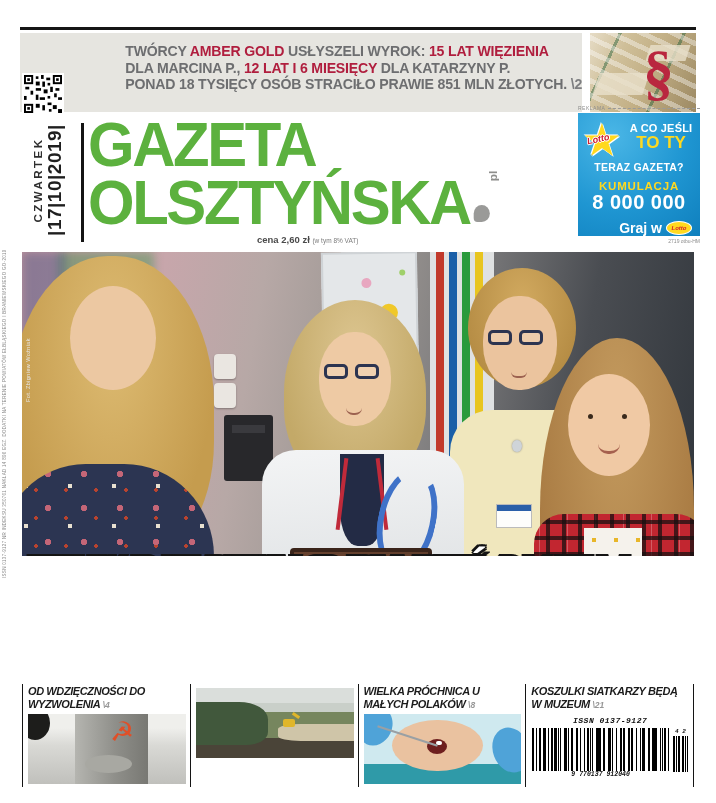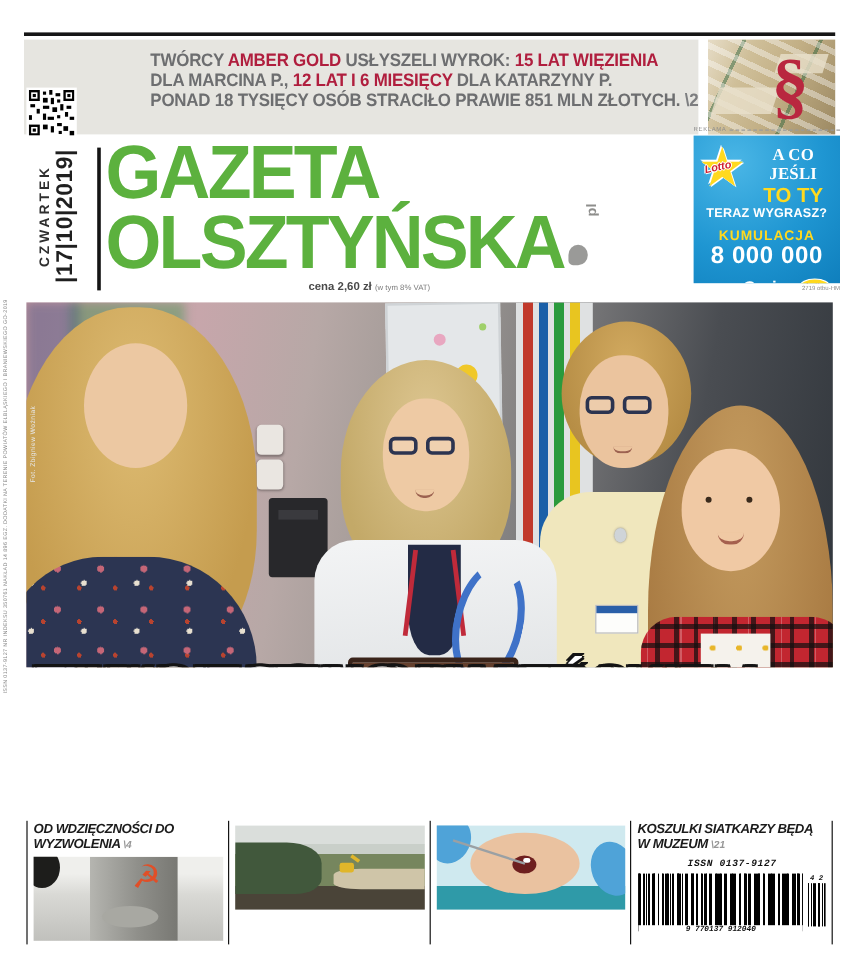--- a/index.html
+++ b/index.html
@@ -51,21 +51,21 @@
   .ad-box { margin-top:2px; height:123px; padding:7px 6px 5px;
     background:radial-gradient(circle at 28% 18%, #4ab6e6, #1f96d2 55%, #0f7fbd); color:#fff; font-weight:800;
     position:relative; overflow:hidden; }
   .ad-row { display:flex; align-items:flex-start; }
   .ad-star { position:relative; width:44px; height:40px; flex:0 0 auto; }
   .ad-star .star { font-size:40px; line-height:40px; color:#ffd91f;
     text-shadow:0 0 0 #fff, 1px 1px 0 #fff, -1px -1px 0 #fff; }
   .ad-star .star-word { position:absolute; left:3px; top:14px; font-size:9px; font-style:italic; color:#d01f2f;
     transform:rotate(-12deg); text-shadow:1px 0 0 #fff,-1px 0 0 #fff,0 1px 0 #fff,0 -1px 0 #fff; }
   .ad-copy { flex:1; text-align:center; padding-top:2px; }
-  .ad-l1 { font-size:14px; letter-spacing:.2px;font-family:Liberation Serif, serif; }
+  .ad-l1 { font-size:11px; letter-spacing:.2px; }
   .ad-l2 { font-size:17px; color:#ffd91f; line-height:17px; }
   .ad-l3 { text-align:center; font-size:10.5px; margin-top:1px; letter-spacing:.2px; }
   .ad-l4 { text-align:center; font-size:11.5px; color:#ffd91f; margin-top:7px; letter-spacing:.8px; }
   .ad-amount { text-align:center; font-size:20px; line-height:21px; letter-spacing:.5px; }
   .ad-bottom { display:flex; justify-content:flex-end; align-items:center; gap:4px; margin-top:7px; padding-right:2px; }
   .ad-cta { font-size:14px; }
   .mini-lotto { width:26px; height:14px; background:#ffd91f; border:1.5px solid #fff; border-radius:50%;
     font-size:6px; font-style:italic; color:#d01f2f; display:flex; align-items:center; justify-content:center; }
   .ad-code { margin-top:2px; text-align:right; font-size:5px; color:#8d8d8d; }
 
@@ -308,21 +308,21 @@
       <div class="ad-row">
         <div class="ad-star">
           <span class="star">★</span>
           <span class="star-word">Lotto</span>
         </div>
         <div class="ad-copy">
           <div class="ad-l1">A CO JEŚLI</div>
           <div class="ad-l2">TO TY</div>
         </div>
       </div>
-      <div class="ad-l3">TERAZ WYGRASZ?</div>
+      <div class="ad-l3">TERAZ GAZETA?</div>
       <div class="ad-l4">KUMULACJA</div>
       <div class="ad-amount">8 000 000</div>
       <div class="ad-bottom">
         <span class="ad-cta">Graj w</span>
         <span class="mini-lotto">Lotto</span>
       </div>
     </div>
     <div class="ad-code">2719 otbu-HM</div>
   </div>
 
@@ -407,20 +407,21 @@
 
     <div class="tz">
       <div class="tz-img art-mierzeja">
         <div class="forest"></div>
         <div class="sand"></div>
         <div class="digger"></div>
       </div>
     </div>
 
     <div class="tz">
+      <div class="tz-title"><span>WIELKA PRÓCHNICA U MAŁYCH POLAKÓW </span><span class="tz-ref">\8</span></div>
       <div class="tz-img art-dentist">
         <div class="face"></div>
         <div class="mouth"></div>
         <div class="tooth"></div>
         <div class="glove-l"></div>
         <div class="glove-r"></div>
         <div class="tool"></div>
       </div>
     </div>
 

